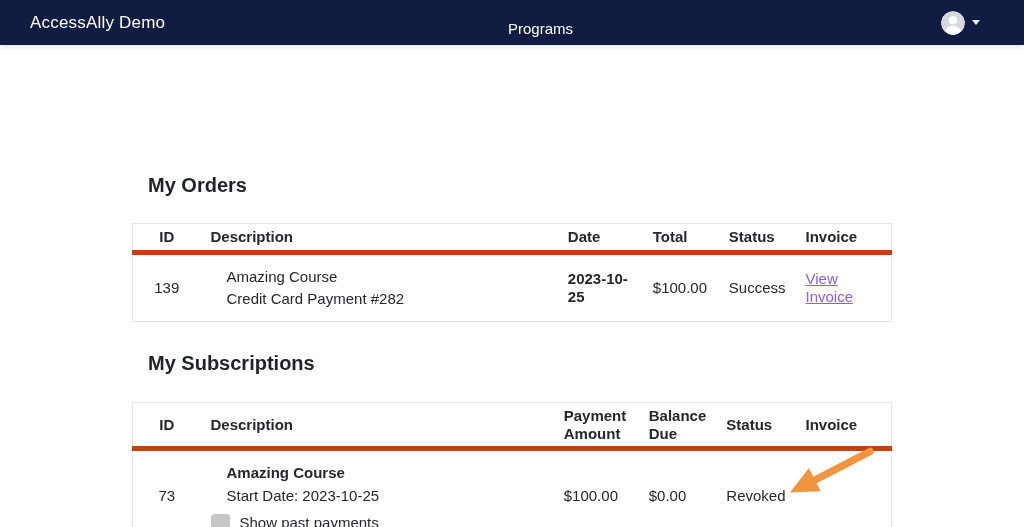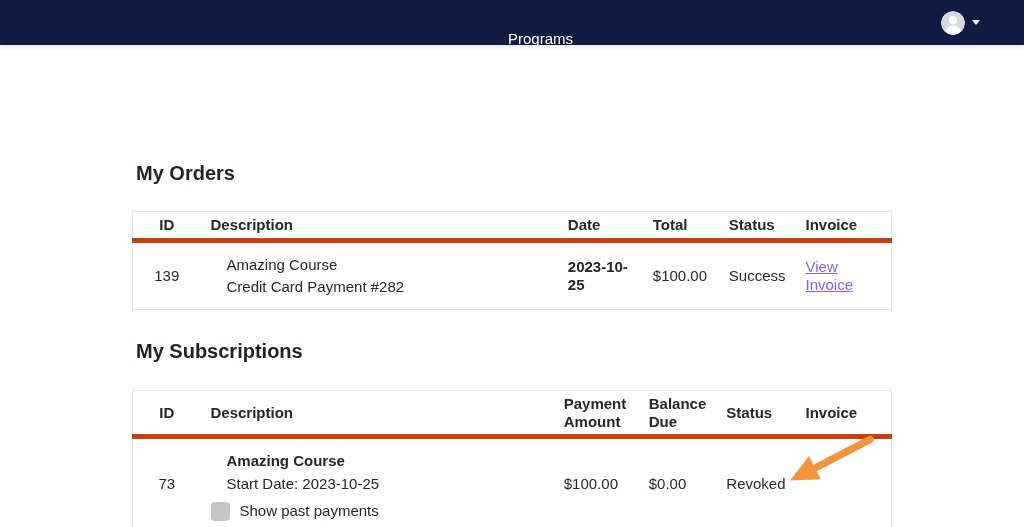--- a/index.html
+++ b/index.html
@@ -24,21 +24,21 @@
   .brand {
     color: #fff;
     font-size: 17px;
     font-weight: 500;
     letter-spacing: .2px;
     cursor: pointer;
   }
   .nav-center {
     position: absolute;
     left: 508px;
-    top: 16px;
+    top: 6px;
     height: 45px;
     display: flex;
     align-items: center;
     color: #fff;
     font-size: 15px;
     cursor: pointer;
   }
   .user-menu {
     margin-left: auto;
     display: flex;
@@ -61,21 +61,21 @@
   
   .content {
     width: 760px;
     margin: 0 auto;
     position: relative;
   }
   .section-title {
     font-size: 20px;
     font-weight: 700;
     color: #1d2327;
-    margin: 4px;
+    margin: 16px;
   }
   .orders-title { padding-top: 113px; margin-bottom: 26px; }
   .subs-title   { margin-top: 30px; margin-bottom: 27px; }
 
   table.data-table {
     width: 100%;
     border-collapse: collapse;
     border: 1px solid #e2e4e7;
     font-size: 15px;
     background: #fff;
@@ -123,20 +123,21 @@
     top: 44px;
     width: 95px;
     height: 56px;
     pointer-events: none;
   }
 </style>
 </head>
 <body>
 
 <header class="topbar" style="background-color: rgb(16, 28, 65);">
+  <span class="brand">AccessAlly Demo</span>
   <span class="nav-center">Programs</span>
   <span class="user-menu">
     <span class="avatar">
       <svg width="24" height="24" viewBox="0 0 24 24">
         <circle cx="12" cy="12" r="12" fill="#d5d8dc"></circle>
         <circle cx="12" cy="9.3" r="4.1" fill="#ffffff"></circle>
         <path d="M12 14.8c-4.5 0-7.2 2.7-7.8 5.5A12 12 0 0 0 12 24a12 12 0 0 0 7.8-3.7c-.6-2.8-3.3-5.5-7.8-5.5Z" fill="#ffffff"></path>
       </svg>
     </span>
     <span class="caret"></span>

